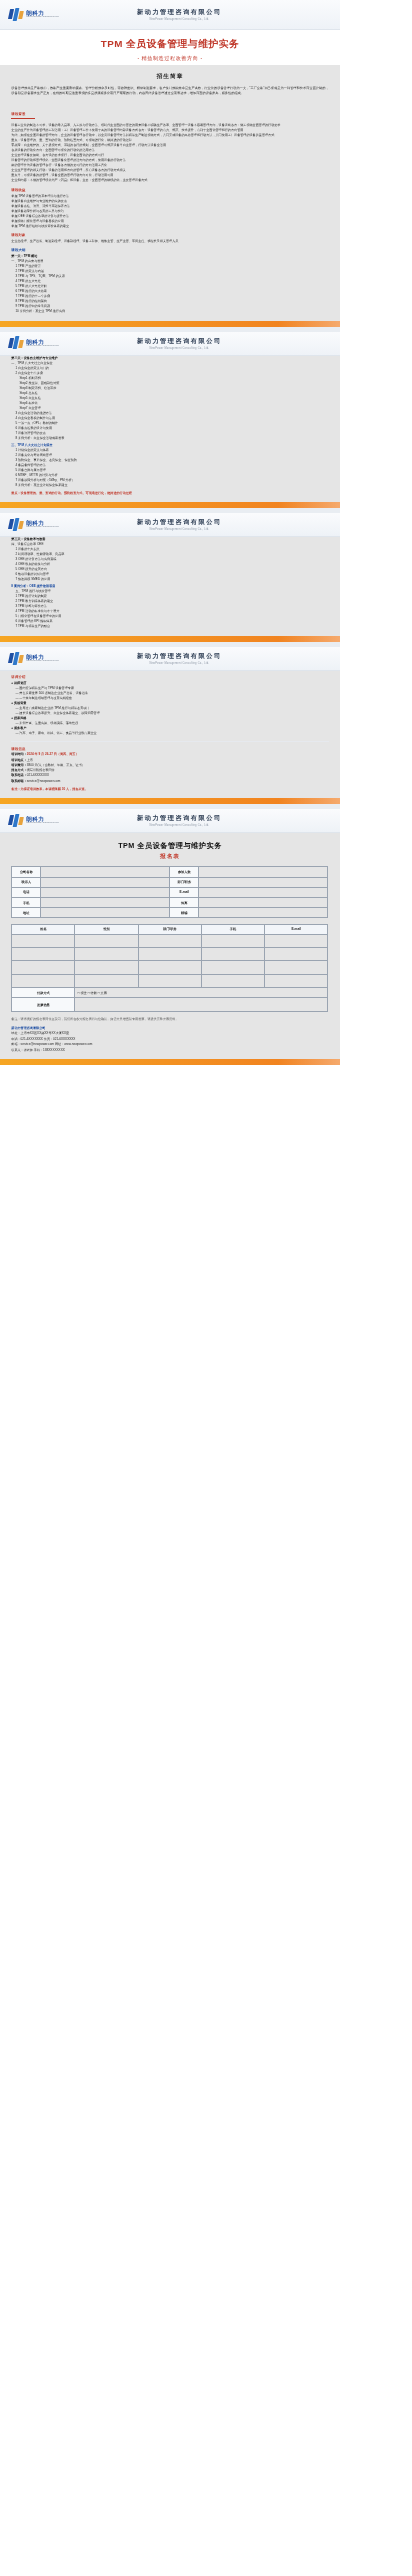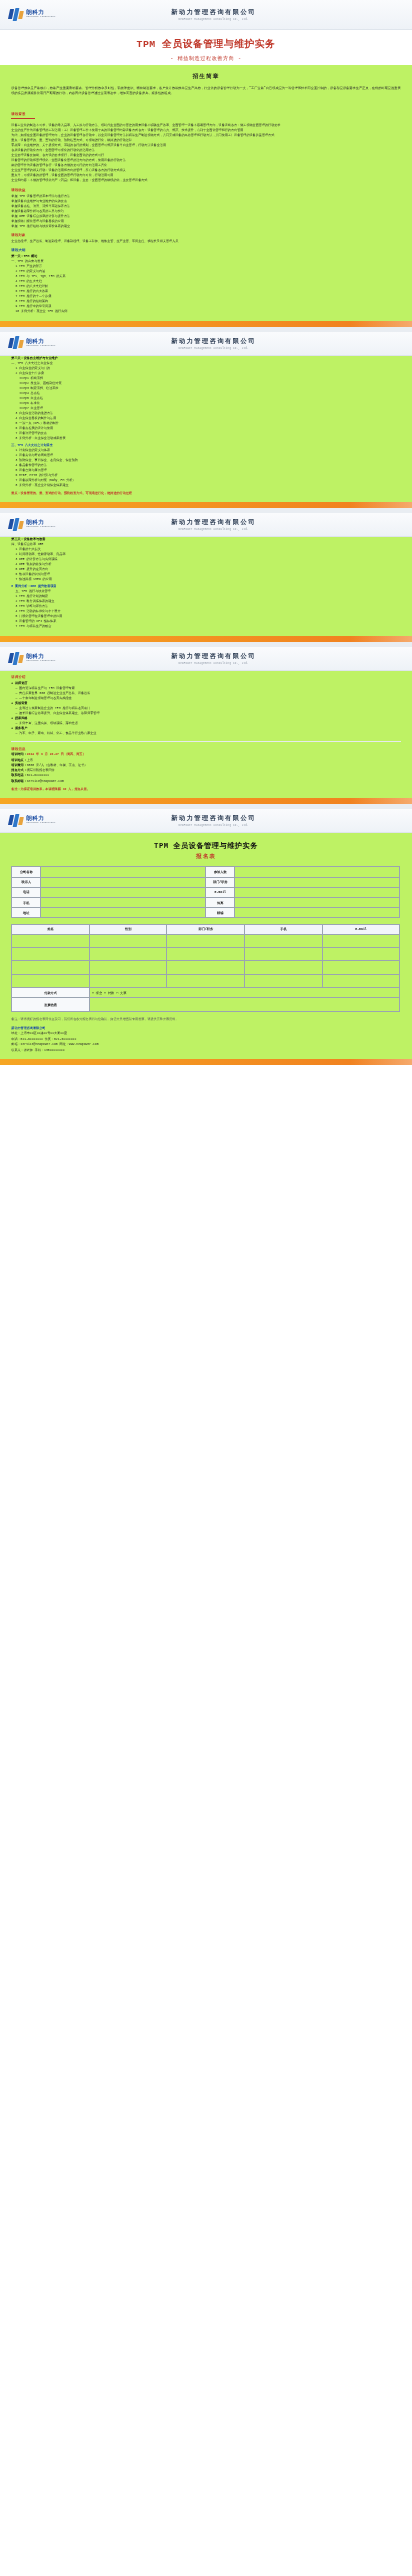--- a/index.html
+++ b/index.html
@@ -5,23 +5,22 @@
   * { box-sizing: border-box; }
   body {
     margin: 0;
     padding: 0;
     width: 412px;
     background: #ffffff;
     font-family: "Liberation Sans", sans-serif;
     color: #222;
   }
   .page {
-    width: 412px;
-    background: #bef264;
-    font-family: Liberation Mono, monospace;
+    width: 340px;
+    background: #e5e5e5;
   }
   
   .brand-band {
     position: relative;
     height: 30px;
     background: linear-gradient(180deg,#fafbfd 0%, #eef2f7 100%);
     border-bottom: 0.5px solid #dfe5ec;
     display: flex;
     align-items: center;
     padding: 0 9.3px;

